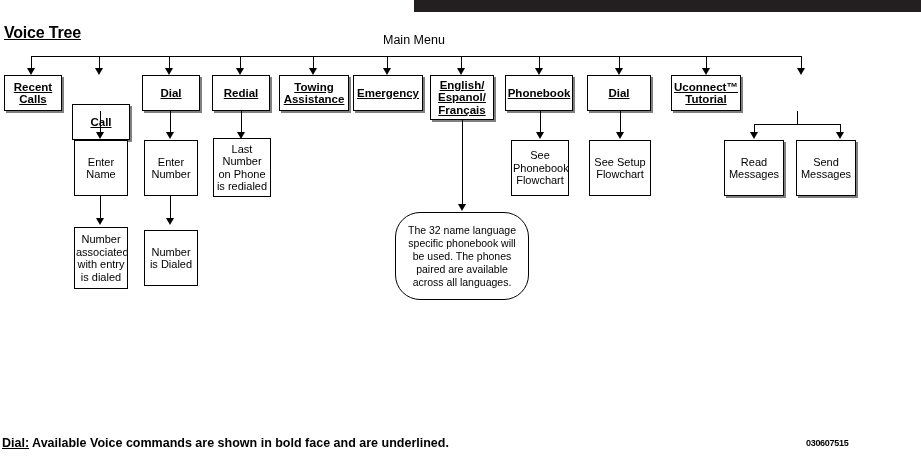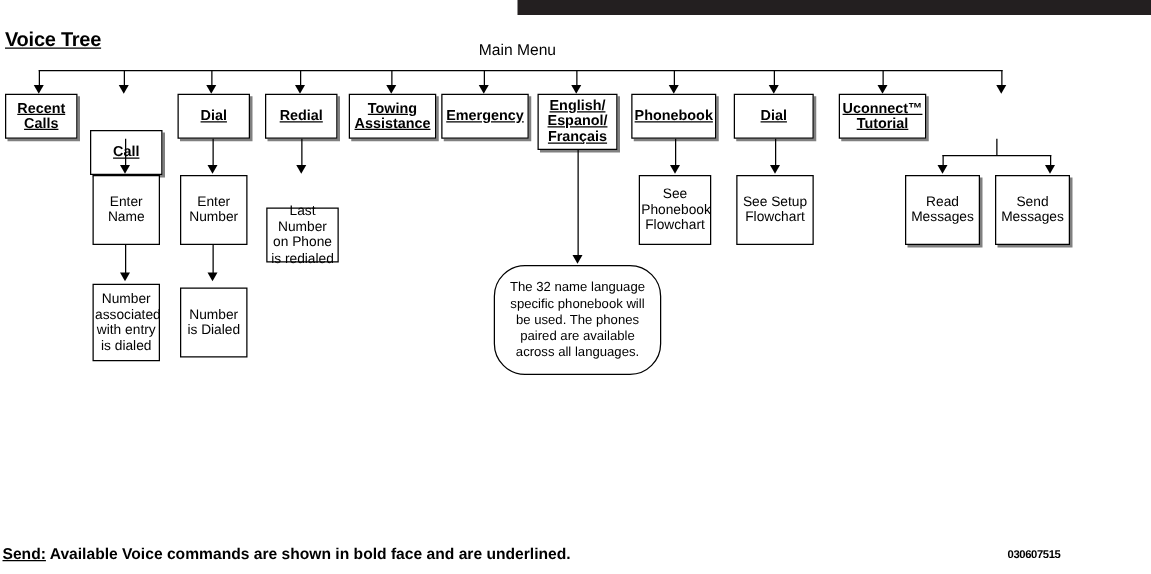--- a/index.html
+++ b/index.html
@@ -255,21 +255,21 @@
     </span>
   </div>
 
   <div class="box" style="left:144px; top:140px; width:54px; height:56px;">
     <span class="label">
       <span>Enter</span><br>
       <span>Number</span>
     </span>
   </div>
 
-  <div class="box" style="left:213px; top:138px; width:58px; height:44px;margin-top:28px;">
+  <div class="box" style="left:213px; top:138px; width:58px; height:59px;">
     <span class="label">
       <span>Last</span><br>
       <span>Number</span><br>
       <span>on Phone</span><br>
       <span>is redialed</span>
     </span>
   </div>
 
   <div class="box" style="left:511px; top:140px; width:58px; height:56px;">
     <span class="label">
@@ -320,17 +320,17 @@
       <span>Number</span><br>
       <span>is Dialed</span>
     </span>
   </div>
 
   <div class="box note-box" style="left:395px; top:212px; width:134px; height:88px;border-radius:25px;">
     <span class="label">The 32 name language specific phonebook will be used. The phones paired are available across all languages.</span>
   </div>
 
   <div class="footer-note">
-    <span class="note-word">Send:</span><span> Available Voice commands are shown in bold face and are underlined.</span>
+    <span class="note-word">Dial:</span><span> Available Voice commands are shown in bold face and are underlined.</span>
   </div>
   <div class="doc-code">030607515</div>
 
 </div>
 
 </body></html>

